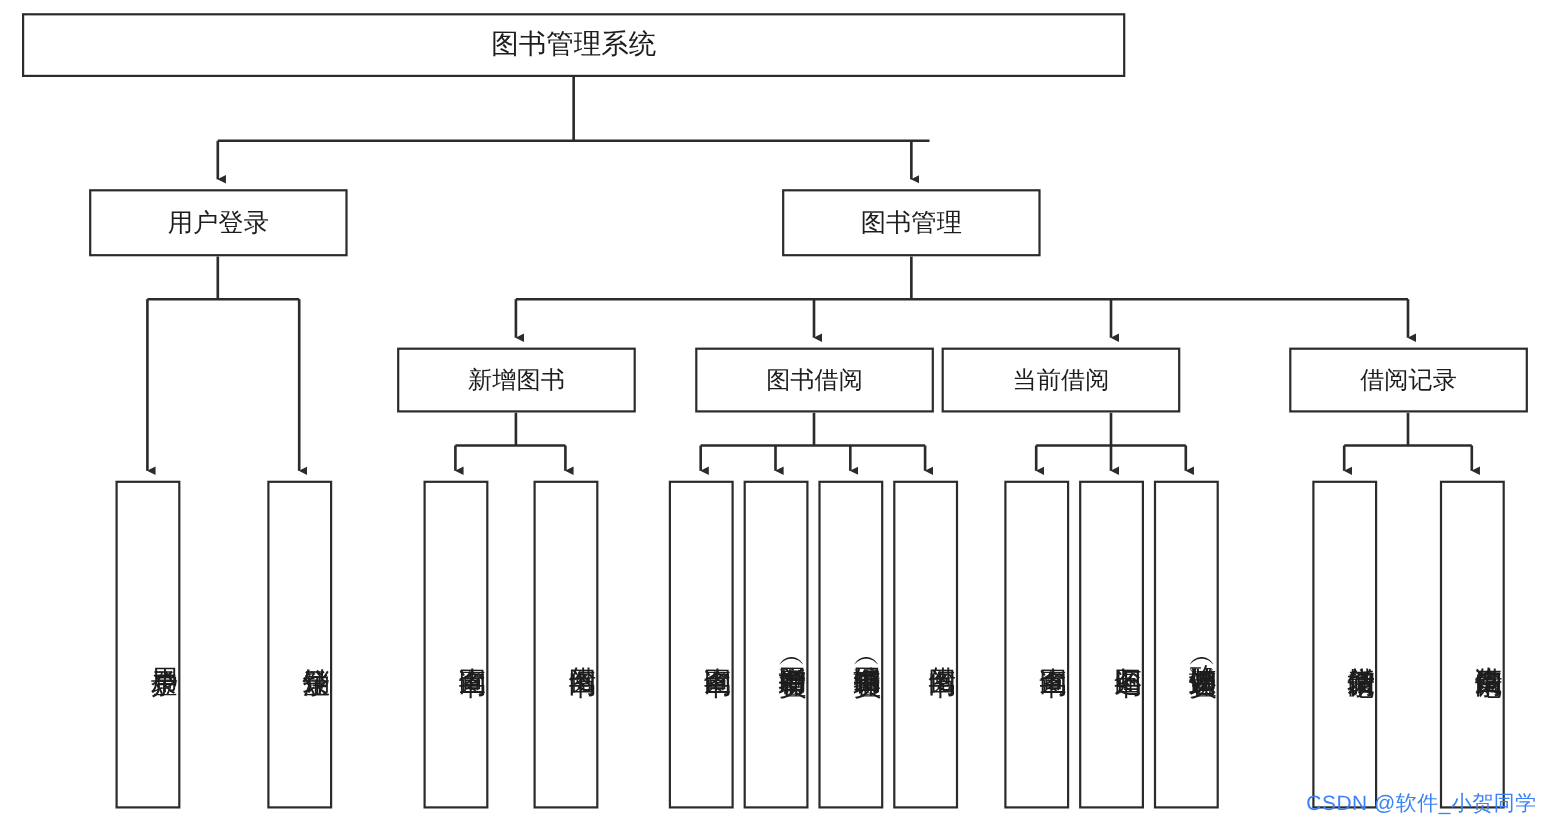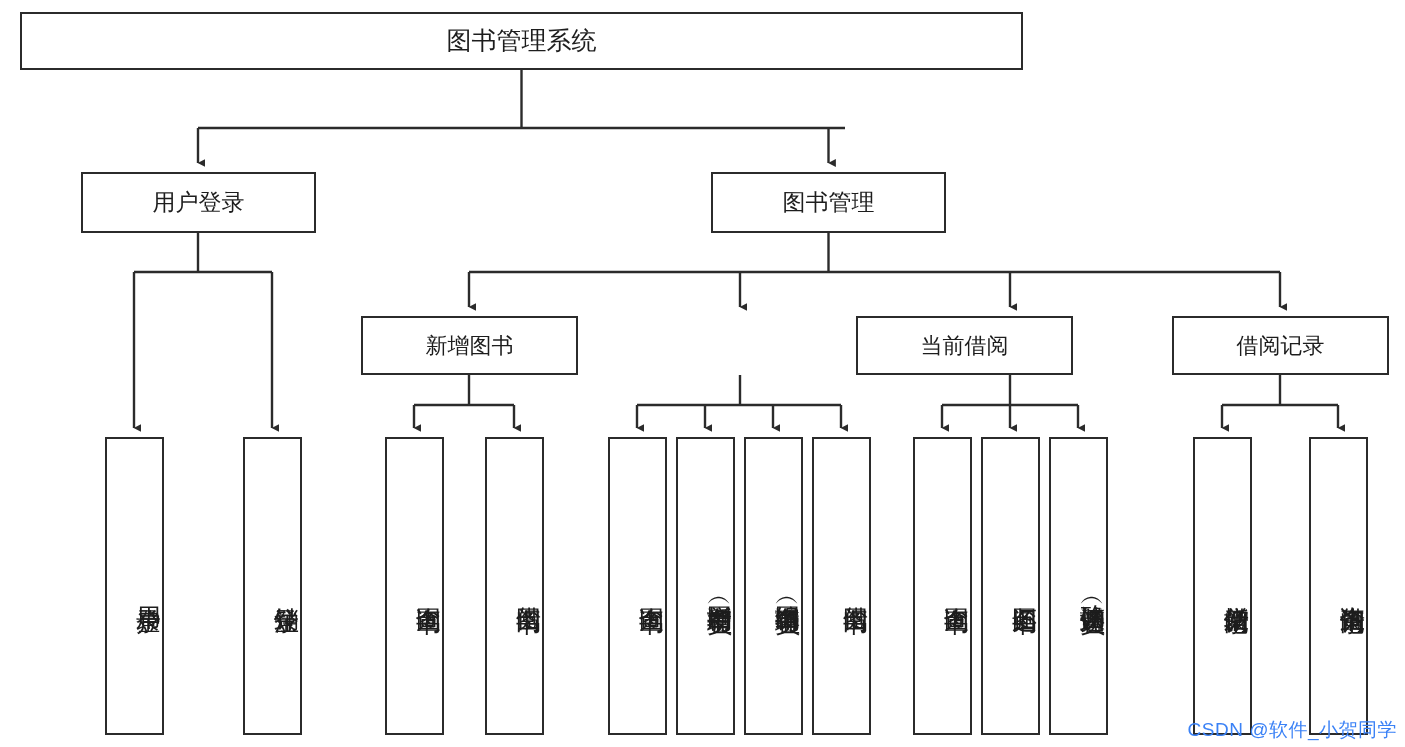--- a/index.html
+++ b/index.html
@@ -134,20 +134,23 @@
   <div class="node level2" style="left:81px; top:172px; width:235px; height:61px;">
     <span>用户登录</span>
   </div>
   <div class="node level2" style="left:711px; top:172px; width:235px; height:61px;">
     <span>图书管理</span>
   </div>
 
   <div class="node level3" style="left:361px; top:316px; width:217px; height:59px;">
     <span>新增图书</span>
   </div>
+  <div class="node level3" style="left:632px; top:316px; width:217px; height:59px;">
+    <span>图书借阅</span>
+  </div>
   <div class="node level3" style="left:856px; top:316px; width:217px; height:59px;">
     <span>当前借阅</span>
   </div>
   <div class="node level3" style="left:1172px; top:316px; width:217px; height:59px;font-family:Liberation Serif, serif;">
     <span>借阅记录</span>
   </div>
 
   <div class="node leaf" style="left:105px; top:437px; width:59px; height:298px;">
     <span class="vtext">用户登录</span>
   </div>

